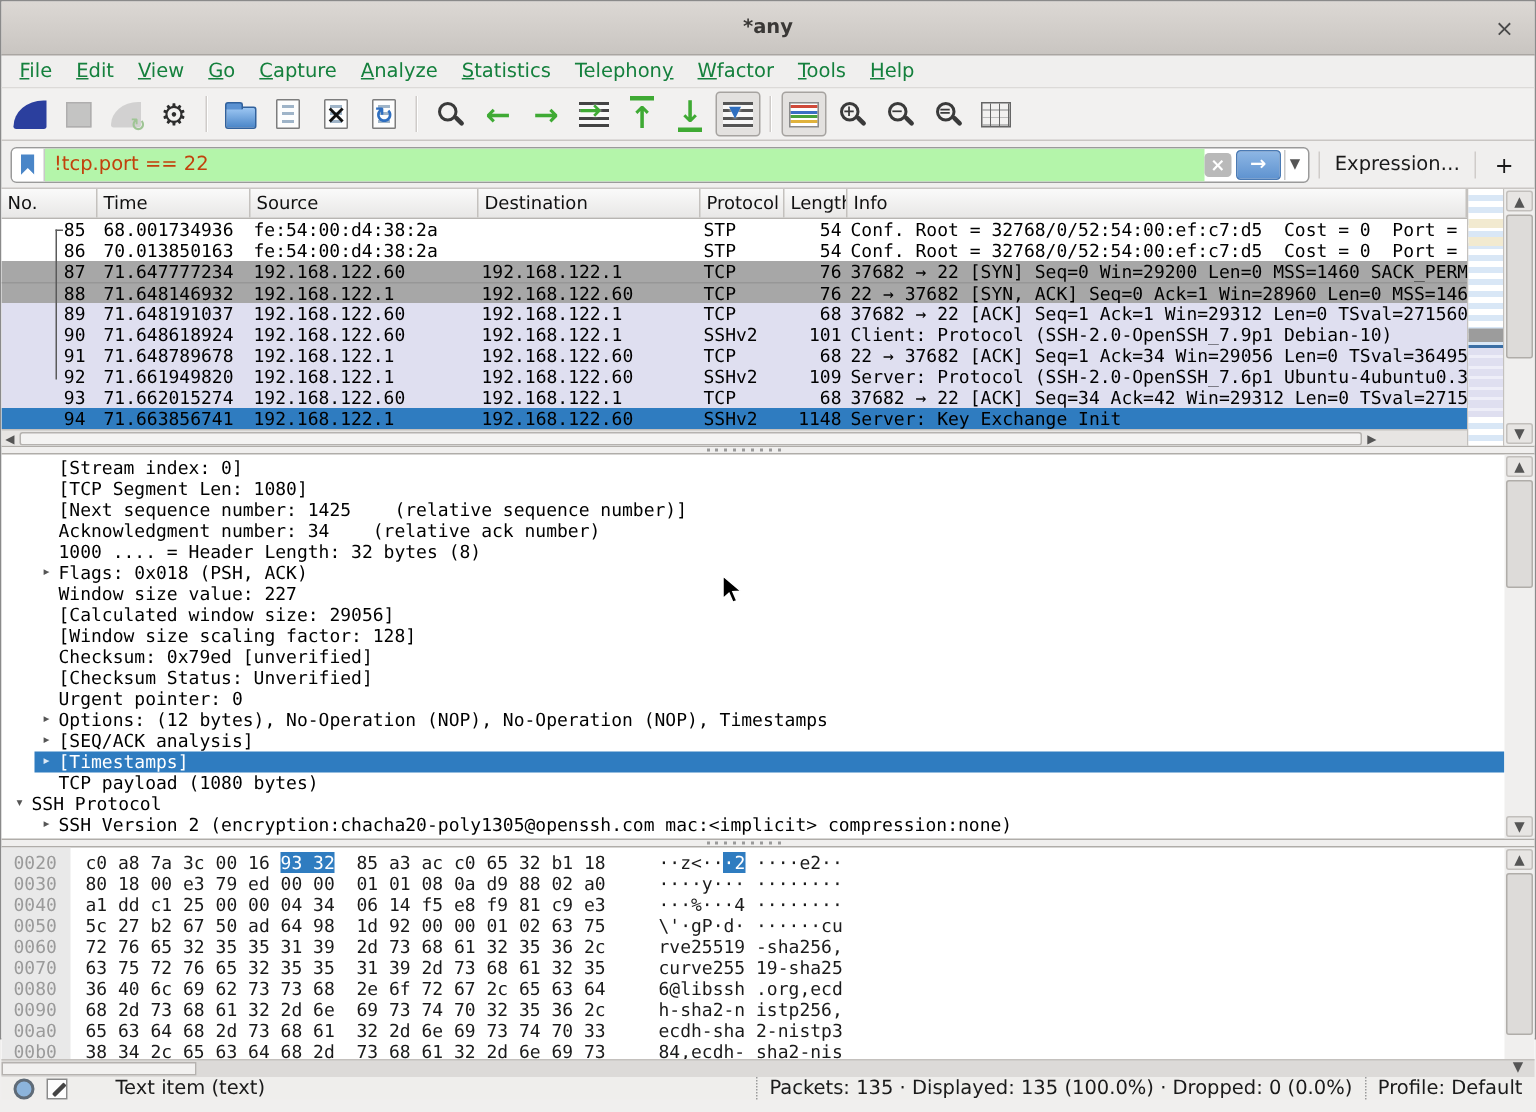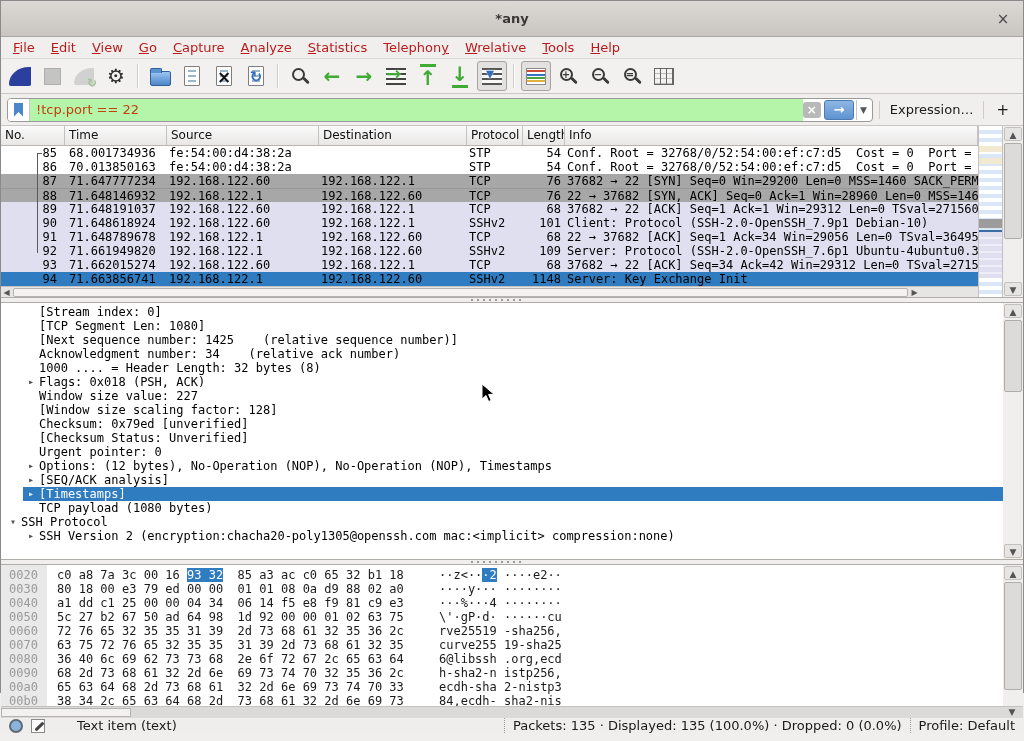--- a/index.html
+++ b/index.html
@@ -12,21 +12,21 @@
   
   .titlebar { height:36px; flex:0 0 36px; background:linear-gradient(#dcd8d4,#c9c5c1);
               border-bottom:1px solid #aaa6a2; display:flex; align-items:center; position:relative; }
   .title { position:absolute; left:0; right:0; text-align:center; font-weight:bold; color:#3a3836; font-size:13px; }
   .win-close { position:absolute; right:10px; top:8px; width:20px; height:20px; text-align:center;
                line-height:20px; font-size:15px; color:#4a4a4a; cursor:default; }
 
   
   .menubar { height:22px; flex:0 0 22px; background:#f0efee; display:flex; align-items:center;
              padding-left:4px; border-bottom:1px solid #dcdad8; }
-  .menu-item { padding:2px 8px; color:#b91c1c; }
+  .menu-item { padding:2px 8px; color:#15803d; }
   .menu-item .key { text-decoration:underline; }
 
   
   .toolbar { height:35px; flex:0 0 35px; background:#f2f1f0; border-bottom:1px solid #c9c6c3;
              display:flex; align-items:center; padding-left:4px; gap:2px; }
   .tbtn { width:30px; height:30px; background:transparent; border:1px solid transparent;
           display:flex; align-items:center; justify-content:center; position:relative; }
   .tbtn.pressed { background:#e3e1df; border:1px solid #a6a3a0; border-radius:3px; }
   .tbtn.disabled { opacity:.5; }
   .ti { display:block; position:relative; }
@@ -211,21 +211,21 @@
   <div class="menubar">
 
   <span class="menu-item"><span></span><span class="key">F</span><span>ile</span></span>
       <span class="menu-item"><span></span><span class="key">E</span><span>dit</span></span>
       <span class="menu-item"><span></span><span class="key">V</span><span>iew</span></span>
       <span class="menu-item"><span></span><span class="key">G</span><span>o</span></span>
       <span class="menu-item"><span></span><span class="key">C</span><span>apture</span></span>
       <span class="menu-item"><span></span><span class="key">A</span><span>nalyze</span></span>
       <span class="menu-item"><span></span><span class="key">S</span><span>tatistics</span></span>
       <span class="menu-item"><span>Telephon</span><span class="key">y</span><span></span></span>
-      <span class="menu-item"><span></span><span class="key">W</span><span>relative</span></span>
+      <span class="menu-item"><span></span><span class="key">W</span><span>factor</span></span>
       <span class="menu-item"><span></span><span class="key">T</span><span>ools</span></span>
       <span class="menu-item"><span></span><span class="key">H</span><span>elp</span></span>
     </div>
 
   <div class="toolbar">
 
   <button class="tbtn">
         <span class="ti start-capture-icon"></span>
       </button>
       <button class="tbtn disabled">
@@ -445,20 +445,21 @@
   <div class="detailspane">
     <div class="dbody">
 
     <div class="dline ind1"><span class="darw"></span><span class="dtxt">[Stream index: 0]</span></div>
         <div class="dline ind1"><span class="darw"></span><span class="dtxt">[TCP Segment Len: 1080]</span></div>
         <div class="dline ind1"><span class="darw"></span><span class="dtxt">[Next sequence number: 1425    (relative sequence number)]</span></div>
         <div class="dline ind1"><span class="darw"></span><span class="dtxt">Acknowledgment number: 34    (relative ack number)</span></div>
         <div class="dline ind1"><span class="darw"></span><span class="dtxt">1000 .... = Header Length: 32 bytes (8)</span></div>
         <div class="dline ind1"><span class="darw">▸</span><span class="dtxt">Flags: 0x018 (PSH, ACK)</span></div>
         <div class="dline ind1"><span class="darw"></span><span class="dtxt">Window size value: 227</span></div>
+        <div class="dline ind1"><span class="darw"></span><span class="dtxt">[Calculated window size: 29056]</span></div>
         <div class="dline ind1"><span class="darw"></span><span class="dtxt">[Window size scaling factor: 128]</span></div>
         <div class="dline ind1"><span class="darw"></span><span class="dtxt">Checksum: 0x79ed [unverified]</span></div>
         <div class="dline ind1"><span class="darw"></span><span class="dtxt">[Checksum Status: Unverified]</span></div>
         <div class="dline ind1"><span class="darw"></span><span class="dtxt">Urgent pointer: 0</span></div>
         <div class="dline ind1"><span class="darw">▸</span><span class="dtxt">Options: (12 bytes), No-Operation (NOP), No-Operation (NOP), Timestamps</span></div>
         <div class="dline ind1"><span class="darw">▸</span><span class="dtxt">[SEQ/ACK analysis]</span></div>
         <div class="dline ind1 sel"><span class="darw">▸</span><span class="dtxt">[Timestamps]</span></div>
         <div class="dline ind1"><span class="darw"></span><span class="dtxt">TCP payload (1080 bytes)</span></div>
         <div class="dline ind0"><span class="darw">▾</span><span class="dtxt">SSH Protocol</span></div>
         <div class="dline ind1"><span class="darw">▸</span><span class="dtxt">SSH Version 2 (encryption:chacha20-poly1305@openssh.com mac:&lt;implicit&gt; compression:none)</span></div>

